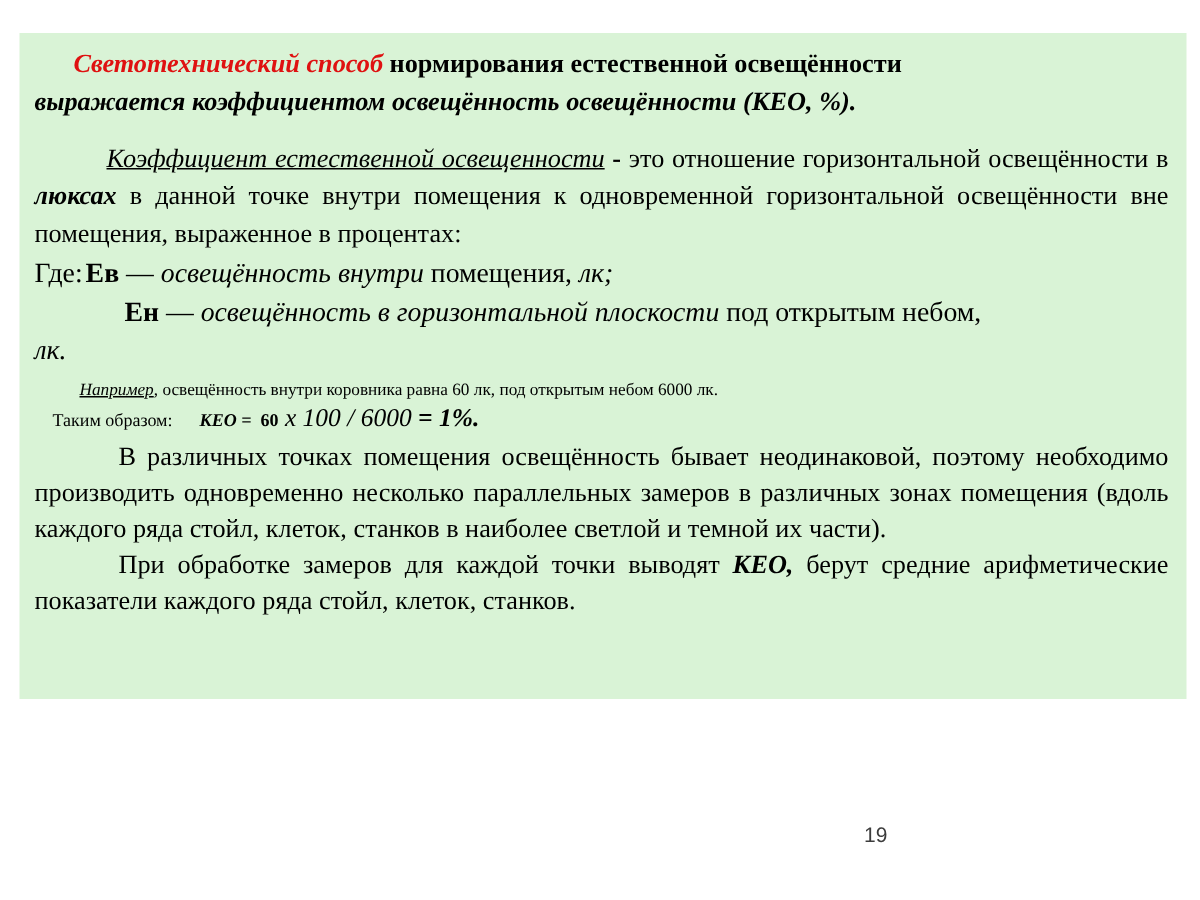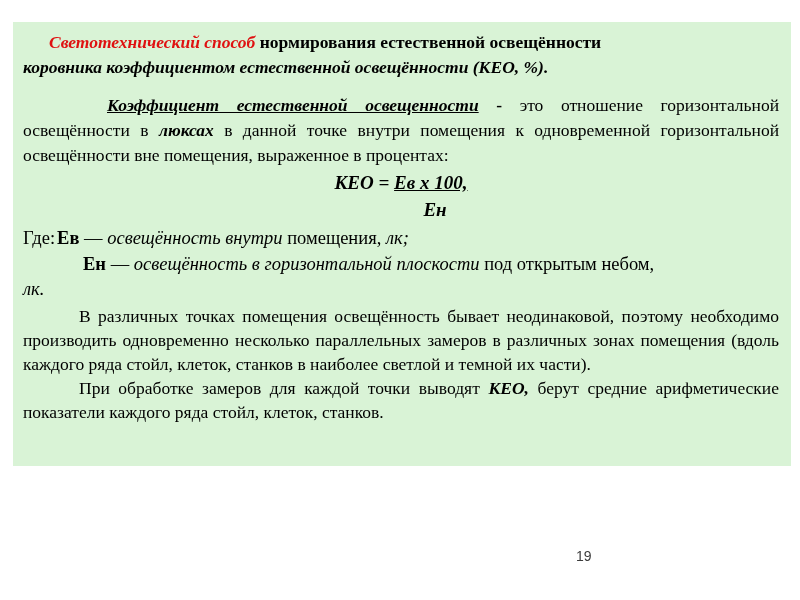--- a/index.html
+++ b/index.html
@@ -30,21 +30,21 @@
   .i{font-style:italic;text-align:right;}
   .bi{font-weight:bold;font-style:italic;}
 
   
   .p1{font-size:17.5px;line-height:25px;font-weight:bold;margin-top:3px;}
   .p1 .indent1{padding-left:26px;}
   .p1-line2{font-style:italic;}
 
   
   .p2{font-size:17.5px;line-height:25px;text-align:justify;text-indent:48px;margin-top:13px;}
-  .term{font-weight:bold;font-style:italic;text-decoration:underline;margin-left:36px;}
+  .term{font-weight:normal;font-style:italic;text-decoration:underline;}
 
   
   .formula{font-size:19px;line-height:27px;font-weight:bold;font-style:italic;text-align:center;margin-top:1px;}
   .f-num{text-decoration:underline;}
   .f-den{transform:translateX(34px);}
 
   
   .where{font-size:18.5px;line-height:25.5px;margin-top:3px;}
   .w-ev{margin-left:2px;}
   .w-en{margin-left:60px;}
@@ -74,38 +74,42 @@
   }
 </style>
 </head>
 <body>
 
 <div class="slide">
   <div class="panel">
 
     <div class="p p1">
       <span class="indent1" style="color:var(--accent_red);font-style:italic;">Светотехнический способ</span><span> нормирования естественной освещённости</span><br>
-      <span class="p1-line2">коровника коэффициентом естественной освещённости (КЕО, %).</span>
+      <span class="p1-line2">выражается коэффициентом освещённость освещённости (КЕО, %).</span>
     </div>
 
     <div class="p p2">
       <span class="term">Коэффициент естественной освещенности</span><span class="b"> - </span><span>это отношение горизонтальной освещённости в </span><span class="bi">люксах</span><span> в данной точке внутри помещения к одновременной горизонтальной освещённости вне помещения, выраженное в процентах:</span>
     </div>
 
-    <div class="formula">
-      <div><span>КЕО = </span><span class="f-num">Ев х 100,</span></div>
-      <div class="f-den">Ен</div>
-    </div>
 
     <div class="where">
       <span>Где:</span><span class="b w-ev">Ев</span><span> — </span><span class="i">освещённость внутри</span><span> помещения, </span><span class="i">лк;</span><br>
       <span class="b w-en">Ен</span><span> — </span><span class="i">освещённость в горизонтальной плоскости</span><span> под открытым небом,</span><br>
       <span class="i">лк.</span>
     </div>
 
+    <div class="example">
+      <div class="ex-line1">
+        <span class="ex-word">Например</span><span>, освещённость внутри коровника равна  60 лк, под открытым небом 6000 лк.</span>
+      </div>
+      <div class="ex-line2">
+        <span>Таким образом:</span><span class="ex-keo">КЕО =</span><span class="ex-val">60</span><span class="ex-expr"> х 100 / 6000 </span><span class="ex-res"> = 1%.</span>
+      </div>
+    </div>
 
 
     <div class="p p3">В различных точках помещения освещённость бывает неодинаковой, поэтому необходимо производить одновременно несколько параллельных замеров в различных зонах помещения (вдоль каждого ряда стойл, клеток, станков в наиболее светлой и темной их части).</div>
 
     <div class="p p4">
       <span>При обработке замеров для каждой точки выводят </span><span class="bi">КЕО,</span><span> берут средние арифметические показатели каждого ряда стойл, клеток, станков.</span>
     </div>
 
   </div>
 

